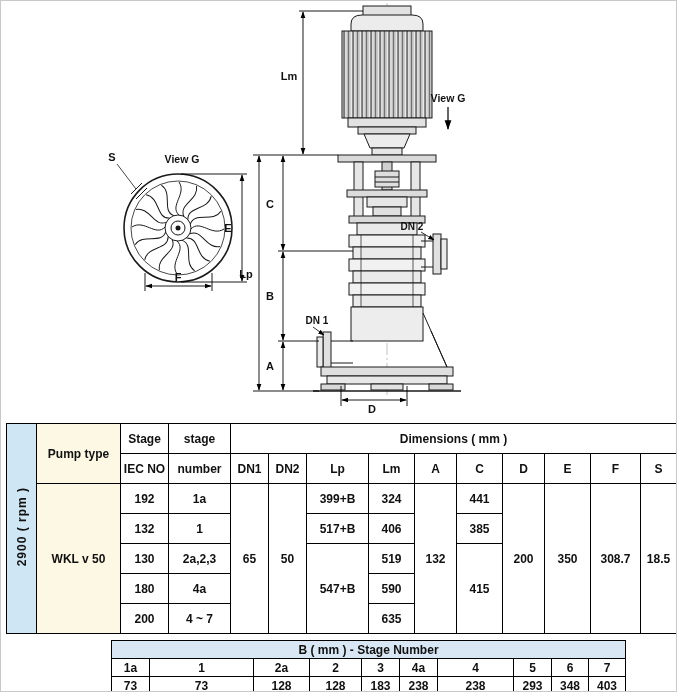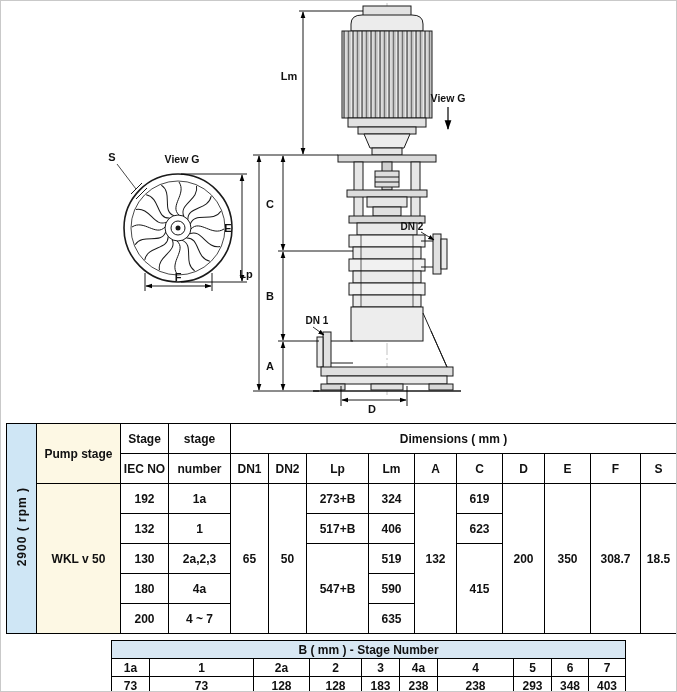--- a/index.html
+++ b/index.html
@@ -183,21 +183,21 @@
       <col style="width:42px">
         <col style="width:46px">
         <col style="width:42px">
         <col style="width:46px">
       <col style="width:50px">
         <col style="width:36px">
     </colgroup>
     <tbody>
         <tr>
       <td class="rpm-cell" rowspan="7"><span class="vert">2900 ( rpm )</span></td>
-      <td class="cream" rowspan="2">Pump stage</td>
+      <td class="cream" rowspan="2">Pump type</td>
       <td>Stage</td>
       <td>stage</td>
       <td colspan="10">Dimensions ( mm )</td>
     </tr>
     <tr>
       <td>IEC NO</td>
       <td>number</td>
       <td>DN1</td>
       <td>DN2</td>
       <td>Lp</td>
@@ -208,35 +208,35 @@
       <td>E</td>
       <td>F</td>
       <td>S</td>
     </tr>
     <tr>
       <td class="cream" rowspan="5">WKL v 50</td>
       <td>192</td>
       <td>1a</td>
       <td rowspan="5">65</td>
       <td rowspan="5">50</td>
-      <td>273+B</td>
+      <td>399+B</td>
       <td>324</td>
       <td rowspan="5">132</td>
-      <td>619</td>
+      <td>441</td>
       <td rowspan="5">200</td>
       <td rowspan="5">350</td>
       <td rowspan="5">308.7</td>
       <td rowspan="5">18.5</td>
     </tr>
     <tr>
       <td>132</td>
       <td>1</td>
       <td>517+B</td>
       <td>406</td>
-      <td>623</td>
+      <td>385</td>
     </tr>
     <tr>
       <td>130</td>
       <td>2a,2,3</td>
       <td rowspan="3">547+B</td>
       <td>519</td>
       <td rowspan="3">415</td>
     </tr>
     <tr>
       <td>180</td>

